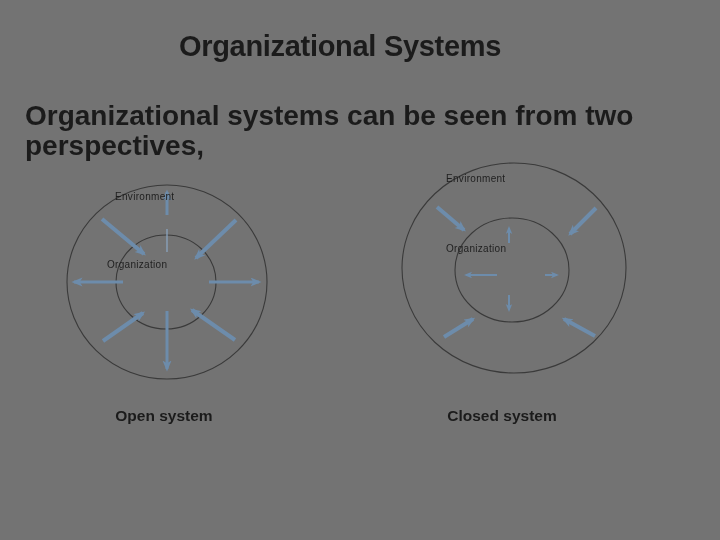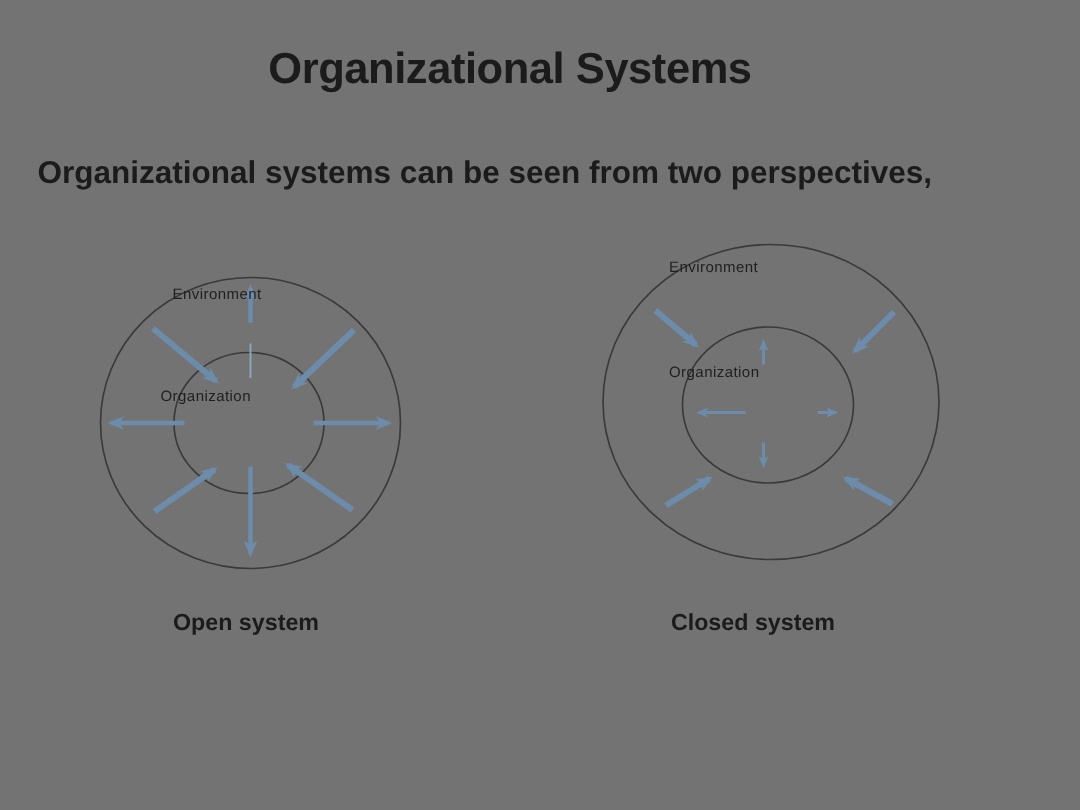--- a/index.html
+++ b/index.html
@@ -24,21 +24,21 @@
     font-size: 29px;
     font-weight: bold;
     letter-spacing: -0.3px;
     color: var(--text, #1b1b1b);
   }
   .body-text {
     position: absolute;
     top: 101px;
     left: 25px;
     width: 660px;
-    font-size: 21px;
+    font-size: 28px;
     font-weight: bold;
     line-height: 30px;
     color: var(--text, #1b1b1b);
   }
   .diagram-svg {
     position: absolute;
     top: 0;
     left: 0;
   }
   .circle {

